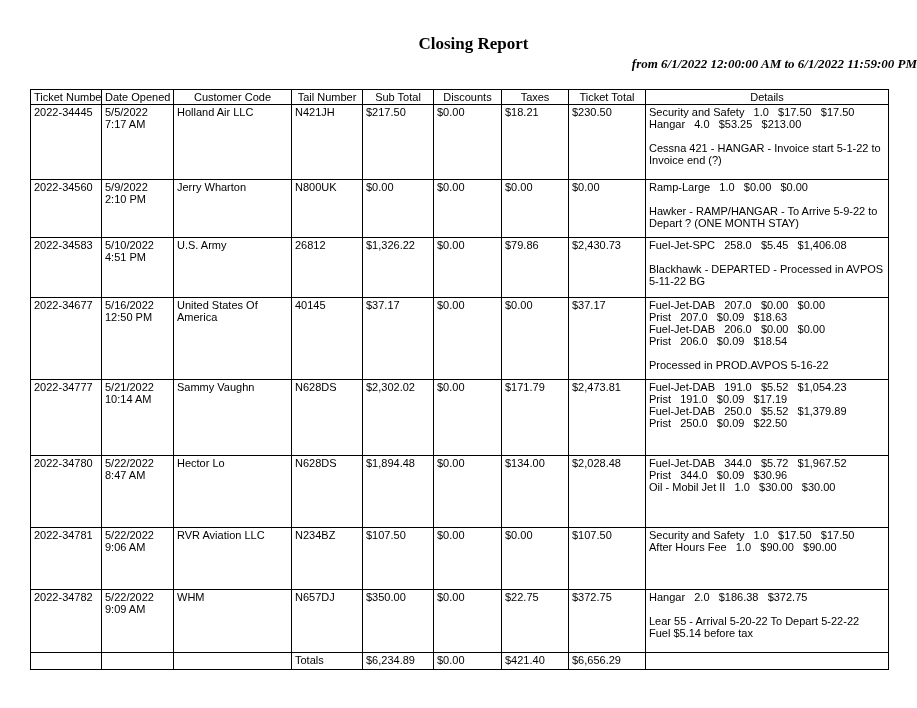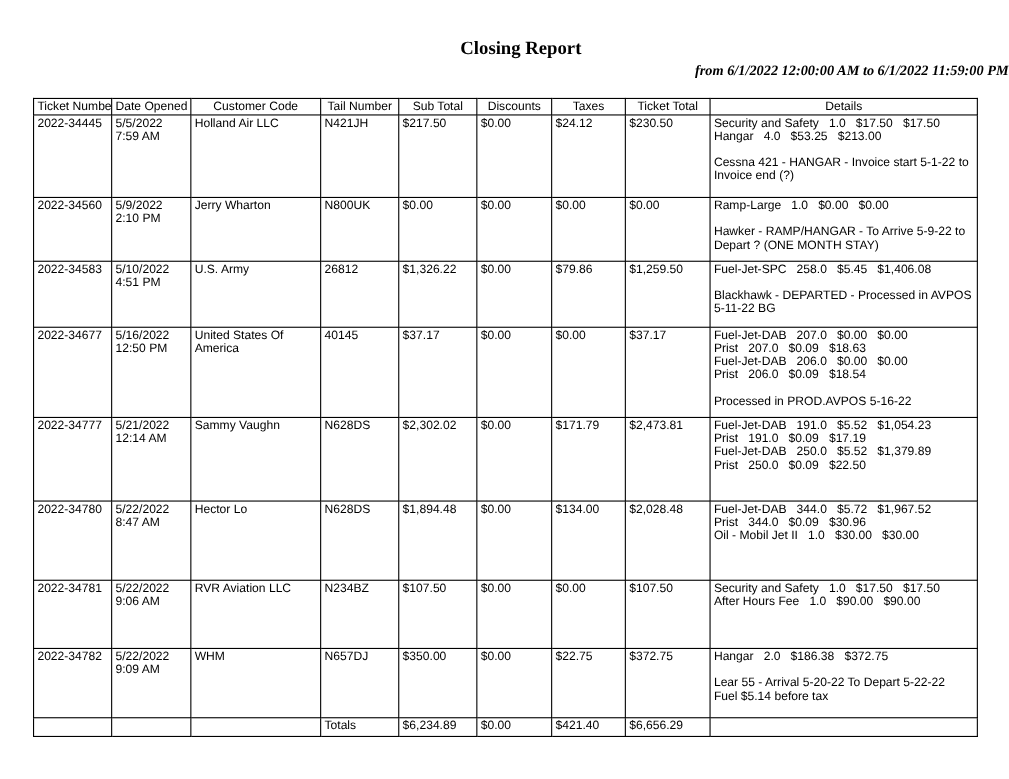--- a/index.html
+++ b/index.html
@@ -99,26 +99,26 @@
       <th class="num">Sub Total</th>
       <th class="num">Discounts</th>
       <th class="num">Taxes</th>
       <th class="num">Ticket Total</th>
       <th>Details</th>
     </tr>
   </thead>
   <tbody>
     <tr class="r1">
       <td>2022-34445</td>
-      <td>5/5/2022 7:59 AM</td>
+      <td>5/5/2022 7:17 AM</td>
       <td>Holland Air LLC</td>
       <td>N421JH</td>
       <td class="num">$217.50</td>
       <td class="num">$0.00</td>
-      <td class="num">$24.12</td>
+      <td class="num">$18.21</td>
       <td class="num">$230.50</td>
       <td class="details">Security and Safety   1.0   $17.50   $17.50
 Hangar   4.0   $53.25   $213.00
 
 Cessna 421 - HANGAR - Invoice start 5-1-22 to Invoice end (?)</td>
     </tr>
     <tr class="r2">
       <td>2022-34560</td>
       <td>5/9/2022 2:10 PM</td>
       <td>Jerry Wharton</td>
@@ -132,21 +132,21 @@
 Hawker - RAMP/HANGAR - To Arrive 5-9-22 to Depart ? (ONE MONTH STAY)</td>
     </tr>
     <tr class="r3">
       <td>2022-34583</td>
       <td>5/10/2022 4:51 PM</td>
       <td>U.S. Army</td>
       <td>26812</td>
       <td class="num">$1,326.22</td>
       <td class="num">$0.00</td>
       <td class="num">$79.86</td>
-      <td class="num">$1,259.50</td>
+      <td class="num">$2,430.73</td>
       <td class="details">Fuel-Jet-SPC   258.0   $5.45   $1,406.08
 
 Blackhawk - DEPARTED - Processed in AVPOS  5-11-22 BG</td>
     </tr>
     <tr class="r4">
       <td>2022-34677</td>
       <td>5/16/2022 12:50 PM</td>
       <td>United States Of America</td>
       <td>40145</td>
       <td class="num">$37.17</td>
@@ -155,21 +155,21 @@
       <td class="num">$37.17</td>
       <td class="details">Fuel-Jet-DAB   207.0   $0.00   $0.00
 Prist   207.0   $0.09   $18.63
 Fuel-Jet-DAB   206.0   $0.00   $0.00
 Prist   206.0   $0.09   $18.54
 
 Processed in PROD.AVPOS 5-16-22</td>
     </tr>
     <tr class="r5">
       <td>2022-34777</td>
-      <td>5/21/2022 12:14 AM</td>
+      <td>5/21/2022 10:14 AM</td>
       <td>Sammy Vaughn</td>
       <td>N628DS</td>
       <td class="num">$2,302.02</td>
       <td class="num">$0.00</td>
       <td class="num">$171.79</td>
       <td class="num">$2,473.81</td>
       <td class="details">Fuel-Jet-DAB   191.0   $5.52   $1,054.23
 Prist   191.0   $0.09   $17.19
 Fuel-Jet-DAB   250.0   $5.52   $1,379.89
 Prist   250.0   $0.09   $22.50</td>

